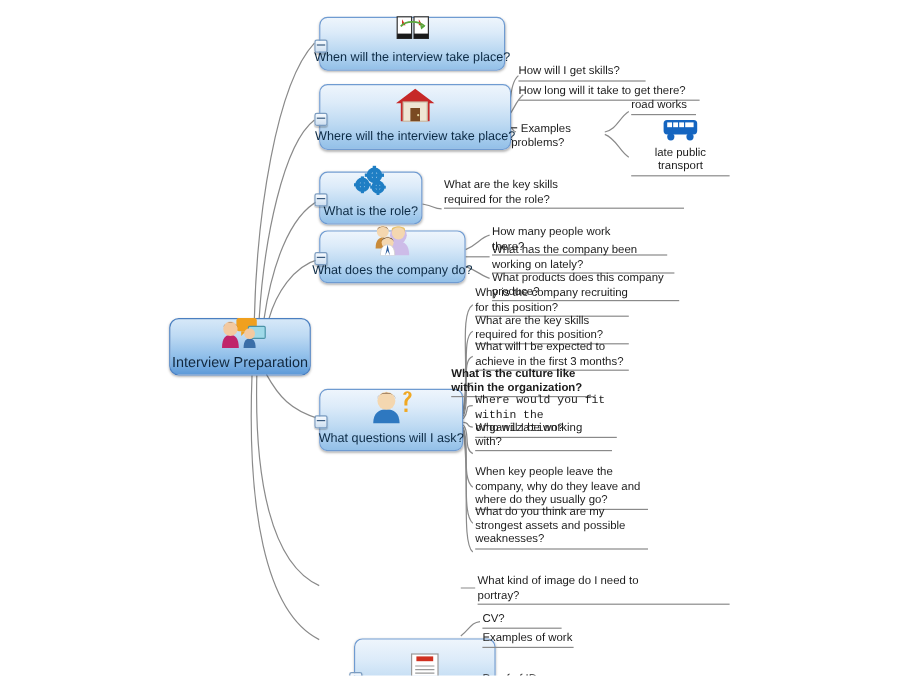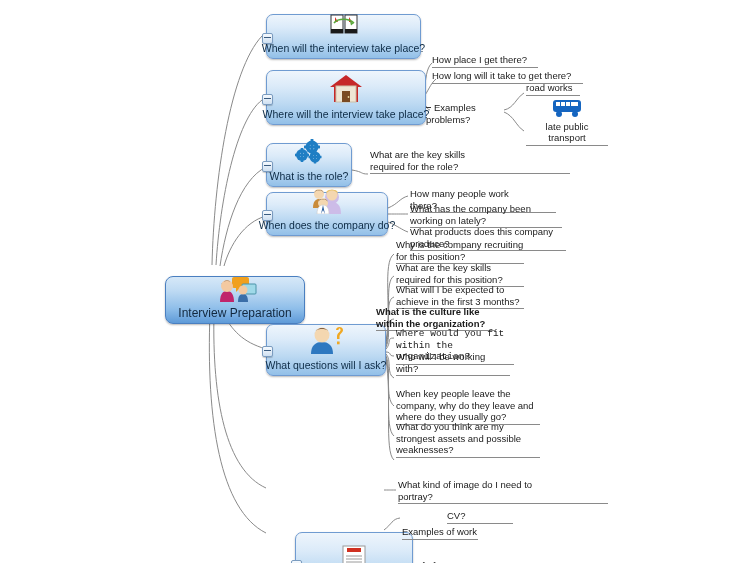--- a/index.html
+++ b/index.html
@@ -97,21 +97,21 @@
       <path d="M386,360 C392,394 384,452 394,460"></path>
 
       <path d="M384,490 C392,490 388,490 396,490"></path>
 
       <path d="M384,530 C392,524 392,519 400,518"></path>
       <path d="M384,534 C392,534 392,534 400,534"></path>
       <path d="M384,538 C392,544 392,548 400,549"></path>
     </g>
   </svg>
 
-  <div class="node center" style="left:141px;top:276px;width:140px;height:48px;margin-left:24px;">
+  <div class="node center" style="left:141px;top:265px;width:118px;height:48px;">
     <span class="icon">
       <svg width="46" height="26" viewBox="0 0 46 26">
         <rect x="20" y="1" width="17" height="11" rx="2" fill="#f0a01e"></rect>
         <path d="M24,12 l0,4 l4,-4 z" fill="#f0a01e"></path>
         <rect x="30" y="8" width="14" height="10" rx="1" fill="#9fd9e8" stroke="#4b93a8" stroke-width="1"></rect>
         <path d="M8,26 C8,18 11,15 15,15 C19,15 22,18 22,26 z" fill="#c0246b"></path>
         <circle cx="15" cy="10" r="6" fill="#f3c9a0"></circle>
         <path d="M9,10 C9,3 21,3 21,10 C21,6 18,5 15,5 C12,5 9,6 9,10 z" fill="#32281f"></path>
         <path d="M26,26 C26,20 28,18 31,18 C34,18 36,20 36,26 z" fill="#3a6ea8"></path>
         <circle cx="31" cy="14" r="4.5" fill="#f3c9a0"></circle>
@@ -144,21 +144,21 @@
         <path d="M17,2 L33,14 L29,14 L29,29 L5,29 L5,14 L1,14 z" fill="#c62828"></path>
         <rect x="7" y="13" width="20" height="16" fill="#efe6d4" stroke="#cbbfa8" stroke-width="1"></rect>
         <rect x="13" y="18" width="8" height="11" fill="#7a4a22"></rect>
         <circle cx="19.5" cy="24" r="0.9" fill="#e8d8a0"></circle>
       </svg>
     </span>
     <span class="label">Where will the interview take place?</span>
   </div>
 
   <div class="leaf" style="left:430px;top:54px;width:110px;">
-    <span class="txt">How place I get there?</span>
+    <span class="txt">How will I get skills?</span>
     <span class="rule"></span>
   </div>
   <div class="leaf" style="left:430px;top:70px;width:155px;">
     <span class="txt">How long will it take to get there?</span>
     <span class="rule"></span>
   </div>
   <div class="leaf" style="left:424px;top:102px;width:80px;">
     <span class="txt"><span class="minus"></span><span>Examples problems?</span></span>
   </div>
   <div class="leaf" style="left:524px;top:82px;width:58px;">
@@ -222,21 +222,21 @@
         <path d="M18.5,7 C18.5,1 29.5,1 29.5,7 L29.5,4 C29.5,1 18.5,1 18.5,4 z" fill="#e8c36a"></path>
         <circle cx="11" cy="6" r="5" fill="#f4d7b0"></circle>
         <path d="M5,20 C5,13 8,11 11,11 C14,11 17,13 17,20 z" fill="#c98b3a"></path>
         <path d="M6,6 C6,1 16,1 16,6 C16,2.5 13,2 11,2 C9,2 6,2.5 6,6 z" fill="#5a3a22"></path>
         <circle cx="15" cy="15" r="5" fill="#f4d7b0"></circle>
         <path d="M9,26 C9,19 12,17 15,17 C18,17 21,19 21,26 z" fill="#ffffff" stroke="#cfcfcf" stroke-width=".7"></path>
         <path d="M15,17 l-2,9 l2,-4 l2,4 z" fill="#2e5f9e"></path>
         <path d="M10,15 C10,10 20,10 20,15 C20,11.5 17,11 15,11 C13,11 10,11.5 10,15 z" fill="#4a3322"></path>
       </svg>
     </span>
-    <span class="label">When does the company do?</span>
+    <span class="label">What does the company do?</span>
   </div>
   <div class="leaf" style="left:408px;top:188px;width:110px;">
     <span class="txt">How many people work there?</span>
     <span class="rule" style="width:146px;"></span>
   </div>
   <div class="leaf" style="left:408px;top:203px;width:132px;">
     <span class="txt">What has the company been working on lately?</span>
     <span class="rule" style="width:152px;"></span>
   </div>
   <div class="leaf" style="left:408px;top:226px;width:160px;">
@@ -307,21 +307,21 @@
             <line x1="7" y1="14" x2="23" y2="14"></line>
           <line x1="7" y1="17" x2="23" y2="17"></line>
             <line x1="7" y1="20" x2="23" y2="20"></line>
           <line x1="7" y1="23" x2="18" y2="23"></line>
         </g>
         <path d="M20,22 l6,0 l0,5 z" fill="#eeeeee" stroke="#9a9a9a" stroke-width=".8"></path>
       </svg>
     </span>
     <span class="label">Do I need any documents?</span>
   </div>
-  <div class="leaf" style="left:400px;top:510px;width:70px;margin-left:45px;">
+  <div class="leaf" style="left:400px;top:510px;width:70px;">
     <span class="txt">CV?</span>
     <span class="rule"></span>
   </div>
   <div class="leaf" style="left:400px;top:526px;width:80px;">
     <span class="txt">Examples of work</span>
     <span class="rule"></span>
   </div>
   <div class="leaf" style="left:400px;top:560px;width:60px;">
     <span class="txt">Proof of ID</span>
     <span class="rule"></span>

